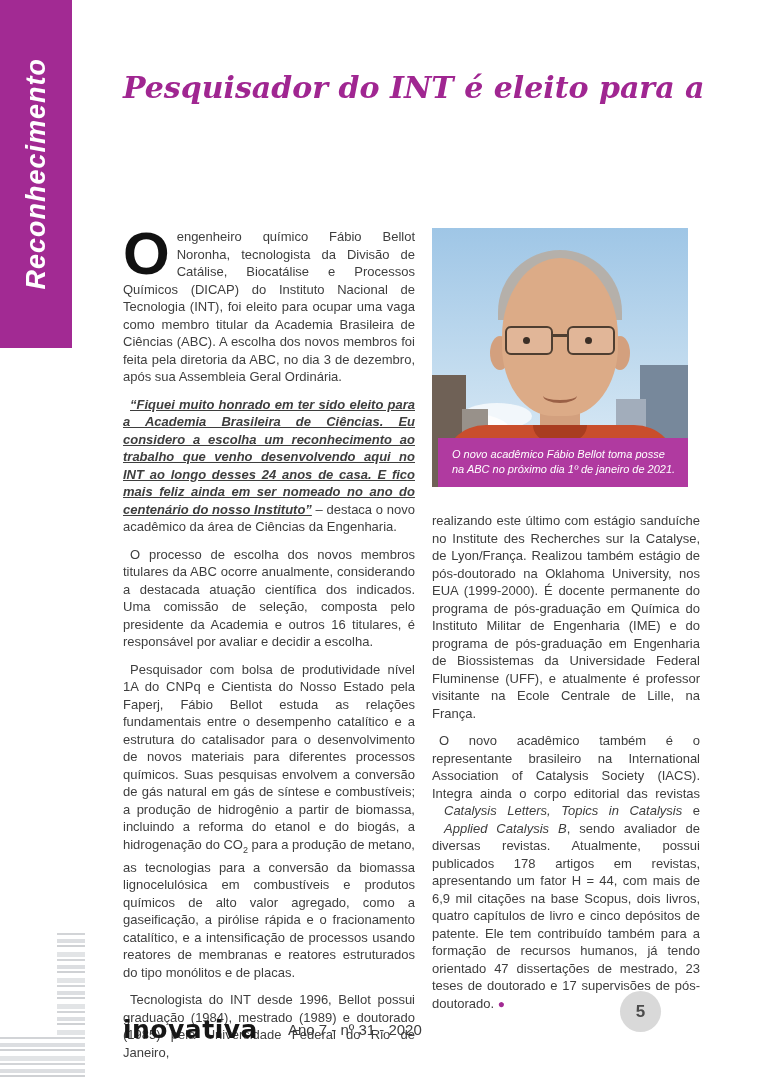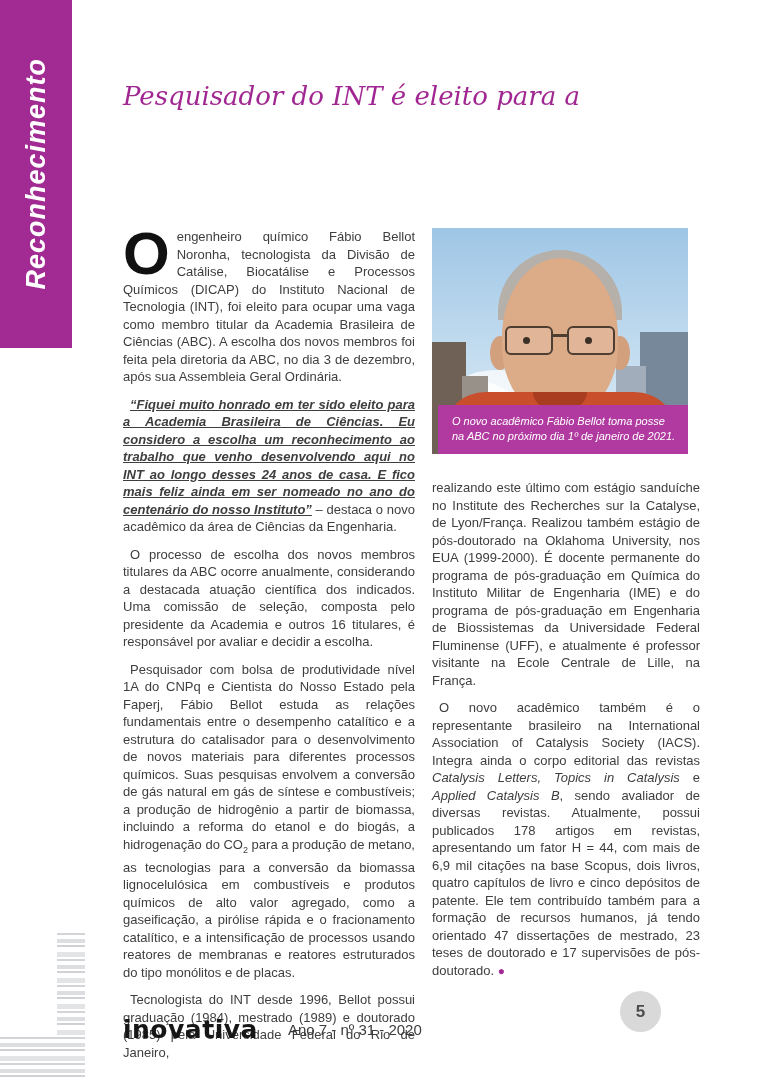--- a/index.html
+++ b/index.html
@@ -19,43 +19,43 @@
   .section-tab .label{
     writing-mode:vertical-rl;transform:rotate(180deg);
     color:#fff;font-style:italic;font-weight:bold;font-size:27px;letter-spacing:1px;
     font-family:"Liberation Sans","DejaVu Sans",sans-serif;
   }
 
   
   .headline{
     position:absolute;left:123px;top:70px;width:590px;
     font-family:"DejaVu Serif","Liberation Serif",serif;
-    font-style:italic;font-weight:normal;
-    font-size:26px;line-height:52px;color:var(--magenta-title);
+    font-style:italic;font-weight:bold;
+    font-size:30px;line-height:36px;color:var(--magenta-title);
   }
 
   
   .col{position:absolute;top:228px;color:var(--body-text);font-size:13px;line-height:17.5px;text-align:justify;}
   .col-left{left:123px;width:292px;}
   .col-right{left:432px;width:268px;}
   .body-p{margin:0 0 10px 0;text-indent:7px;}
   .body-p.no-indent{text-indent:0;}
   .drop-cap{
     float:left;font-size:60px;line-height:46px;font-weight:bold;color:#111;
     margin:3px 7px 0 0;text-indent:0;
   }
   .seg-normal{}
   .seg-bolditalic{font-style:italic;font-weight:bold;text-decoration:underline;}
-  .seg-italic{font-style:italic;}
+  .seg-italic{font-style:italic;margin-left:12px;}
   .seg-sub{vertical-align:sub;font-size:9px;}
   .seg-bullet{color:var(--magenta-bar);font-size:12px;}
 
   
   .photo{
-    position:relative;width:256px;height:226px;margin-bottom:25px;overflow:hidden;
+    position:relative;width:256px;height:259px;margin-bottom:25px;overflow:hidden;
     background:linear-gradient(180deg,#9fc6e6 0%,#c3dcef 55%,#e2eef7 100%);
   }
   .cloud{position:absolute;background:#fdfdfd;border-radius:50%;opacity:.9;}
   .cloud.c1{left:-12px;bottom:40px;width:90px;height:34px;}
   .cloud.c2{left:30px;bottom:58px;width:70px;height:26px;opacity:.75;}
   .bldg{position:absolute;bottom:0;}
   .b1{left:0;width:34px;height:112px;background:#6f6156;}
   .b2{left:30px;width:26px;height:78px;background:#98918a;}
   .b3{right:0;width:48px;height:122px;background:#77889b;}
   .b4{right:42px;width:30px;height:88px;background:#a2adbb;}

